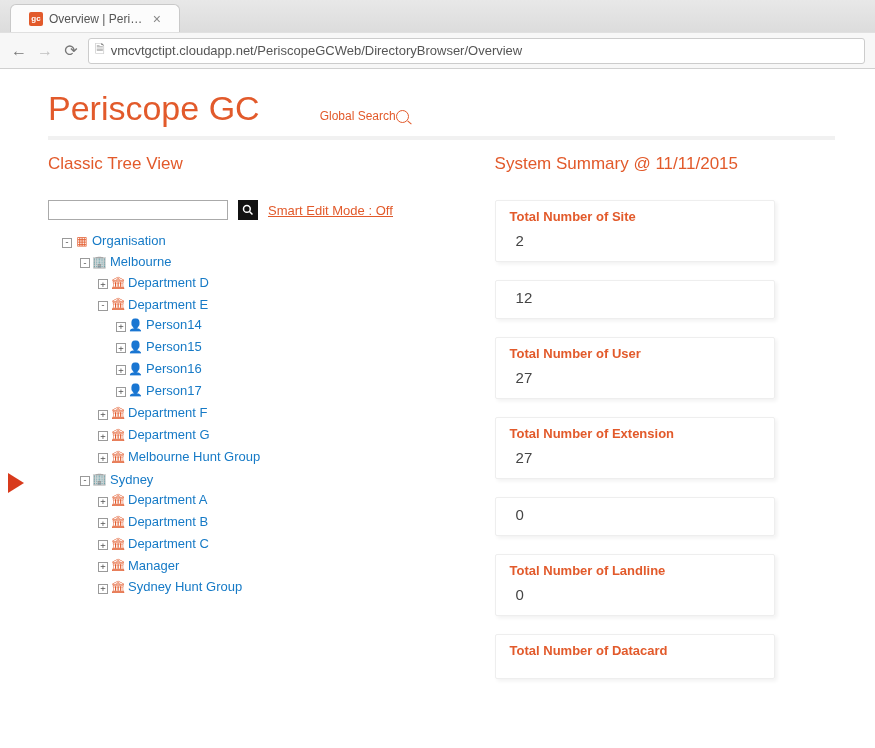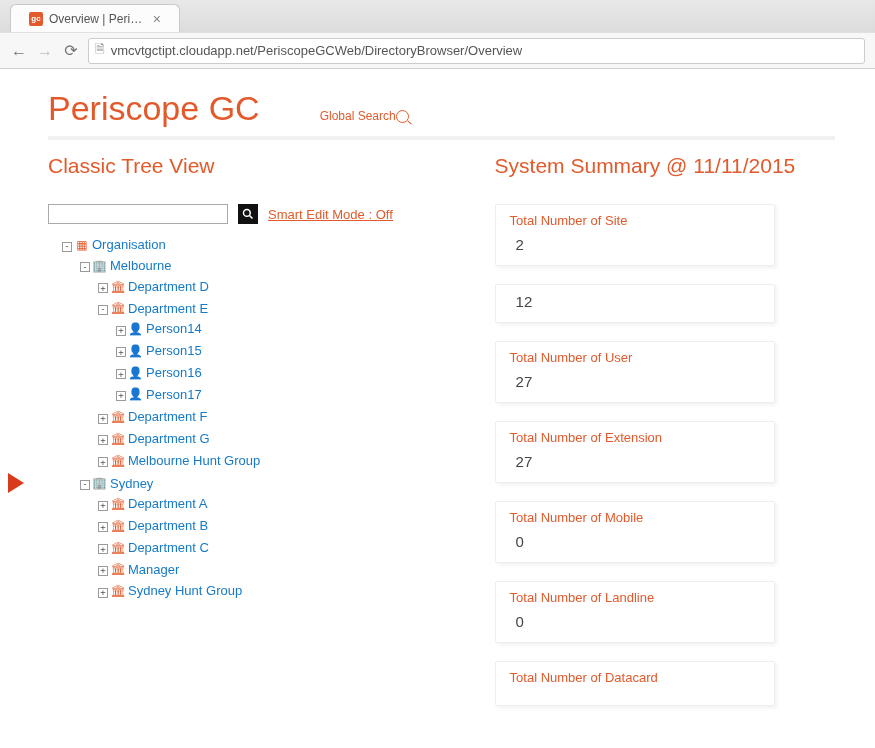--- a/index.html
+++ b/index.html
@@ -123,21 +123,21 @@
     margin-top: 8px;
   }
   .columns {
     display: flex;
     gap: 40px;
     margin-top: 14px;
   }
   .col-left { flex: 1 1 430px; }
   .col-right { flex: 1 1 360px; }
   .section-title {
-    font-size: 21px;
+    font-size: 17px;
     font-weight: 300;
     color: #e25a2b;
     margin-bottom: 26px;
   }
   .search-row {
     display: flex;
     align-items: center;
     gap: 10px;
     text-decoration: underline;
   }
@@ -222,20 +222,21 @@
     border-radius: 2px;
     box-shadow: 2px 2px 4px rgba(0,0,0,.06);
     margin-bottom: 18px;
     padding: 8px 14px 12px;
     width: 280px;
   }
   .card-title {
     color: #e25a2b;
     font-size: 13px;
     margin-bottom: 8px;
+    font-weight: bold;
   }
   .card-value {
     color: #444;
     font-size: 15px;
     padding-left: 6px;
   }
 </style>
 </head>
 <body>
 
@@ -376,21 +377,20 @@
           </div>
           <div class="card">
             <div class="card-title">Total Number of User</div>
             <div class="card-value">27</div>
           </div>
           <div class="card">
             <div class="card-title">Total Number of Extension</div>
             <div class="card-value">27</div>
           </div>
           <div class="card">
-            <div class="card-title">Total Number of Mobile</div>
             <div class="card-value">0</div>
           </div>
           <div class="card">
             <div class="card-title">Total Number of Landline</div>
             <div class="card-value">0</div>
           </div>
           <div class="card">
             <div class="card-title">Total Number of Datacard</div>
           </div>
         </div>

